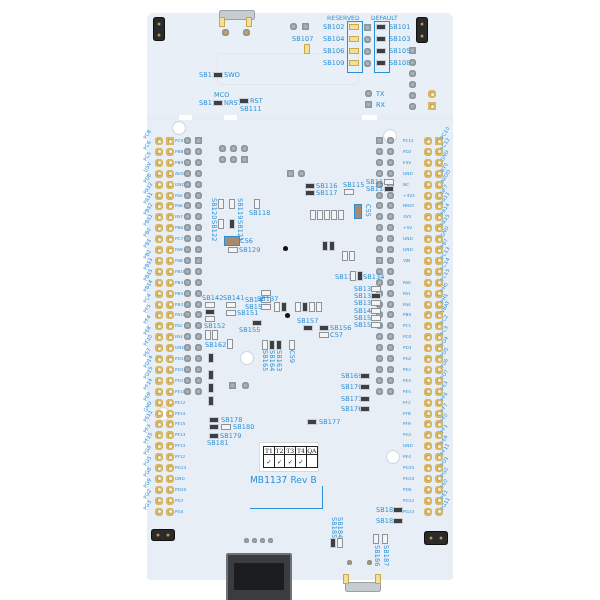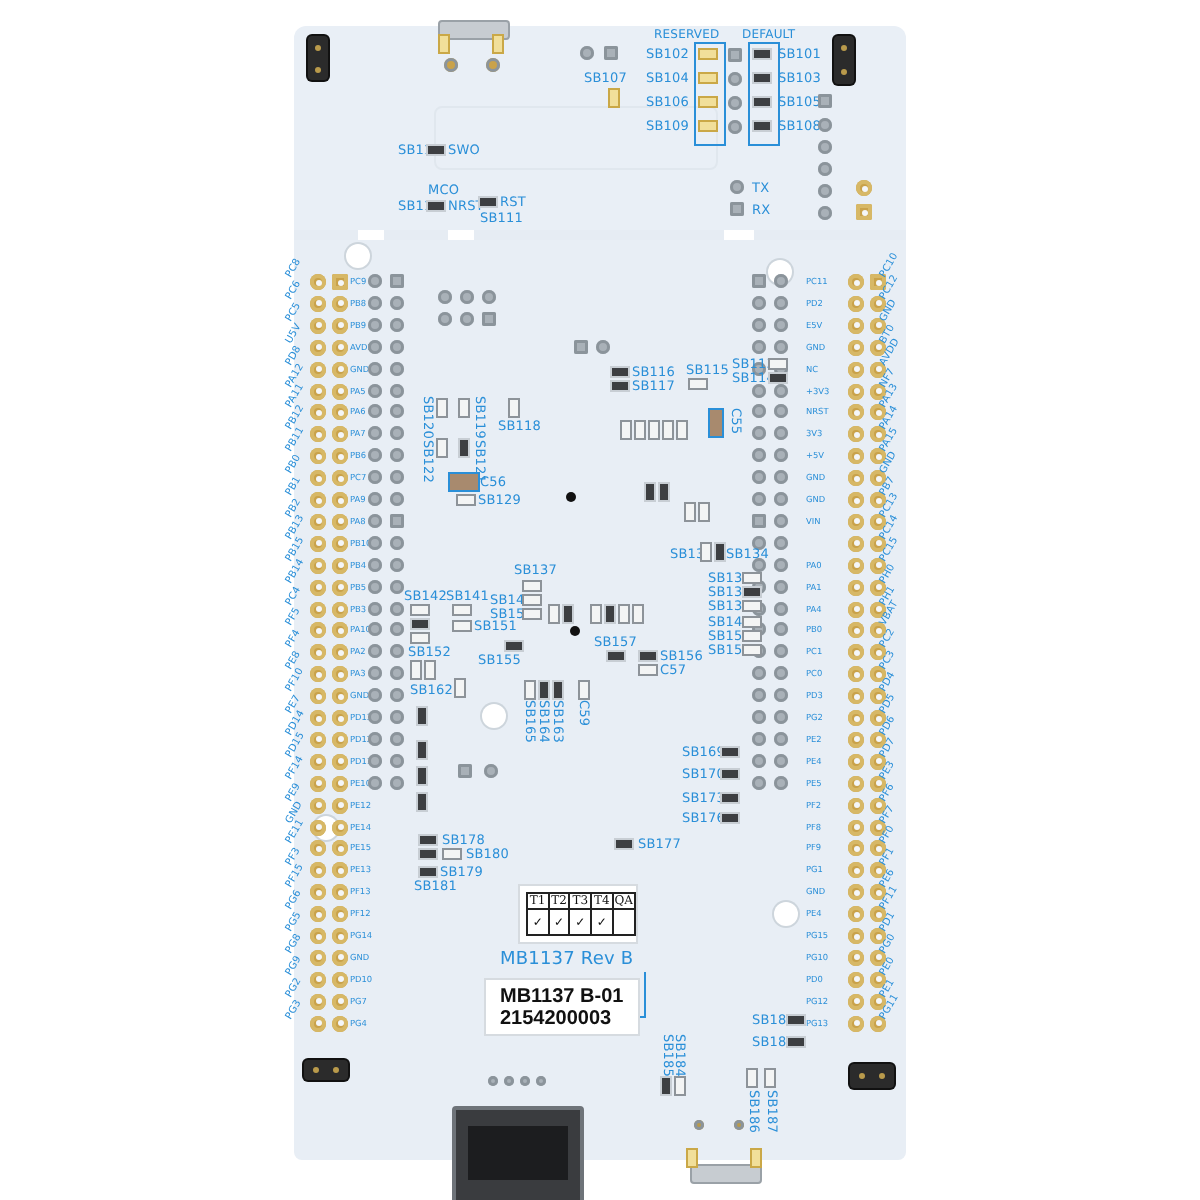--- a/index.html
+++ b/index.html
@@ -598,21 +598,21 @@
     <div class="res v" style="left:175px;top:121px;"></div>
     <div class="res v" style="left:182px;top:121px;"></div>
     <div class="res light v" style="left:195px;top:131px;"></div>
     <div class="res light v" style="left:202px;top:131px;"></div>
 
     <span class="silk" style="left:188px;top:154px;">SB135</span>
     <div class="res light v" style="left:203px;top:151px;"></div>
     <div class="res v" style="left:210px;top:151px;"></div>
     <span class="silk" style="left:216px;top:154px;">SB134</span>
 
-    <span class="silk" style="left:110px;top:162px;">SB137</span>
+    <span class="silk" style="left:110px;top:176px;">SB137</span>
     <div class="res light" style="left:114px;top:170px;"></div>
     <div class="res light v" style="left:127px;top:182px;"></div>
     <div class="res v" style="left:134px;top:182px;"></div>
     <div class="res light v" style="left:148px;top:182px;"></div>
     <div class="res v" style="left:155px;top:182px;"></div>
     <div class="res light v" style="left:162px;top:182px;"></div>
     <div class="res light v" style="left:169px;top:182px;"></div>
     <span class="silk" style="left:150px;top:198px;">SB157</span>
     <div class="res" style="left:156px;top:205px;"></div>
     <div class="res" style="left:172px;top:205px;"></div>
@@ -690,24 +690,20 @@
           <td>✓</td>
           <td></td>
         </tr>
       </tbody>
         </table>
     </div>
 
     <span class="silk" style="left:103px;top:356px;font-size:9px;">MB1137  Rev B</span>
     <div class="box-outline" style="left:103px;top:366px;width:72px;height:22px;border-left:none;border-top:none;"></div>
 
-    <div class="sticker" style="left:95px;top:369px;width:76px;height:27px;">
-      <span class="label-text" style="left:7px;top:4px;">MB1137  B-01</span>
-      <span class="label-text" style="left:7px;top:15px;">2154200003</span>
-    </div>
 
     <div class="jumper hor" style="left:5px;top:410px;width:22px;height:10px;"></div>
     <div class="jumper hor" style="left:278px;top:412px;width:22px;height:12px;"></div>
 
     <div class="rj45" style="left:79px;top:433px;width:62px;height:45px;">
       <div class="rj45-inner"></div>
 
     </div>
     <div class="via" style="left:97px;top:418px;width:5px;height:5px;"></div>
     <div class="via" style="left:105px;top:418px;width:5px;height:5px;"></div>

